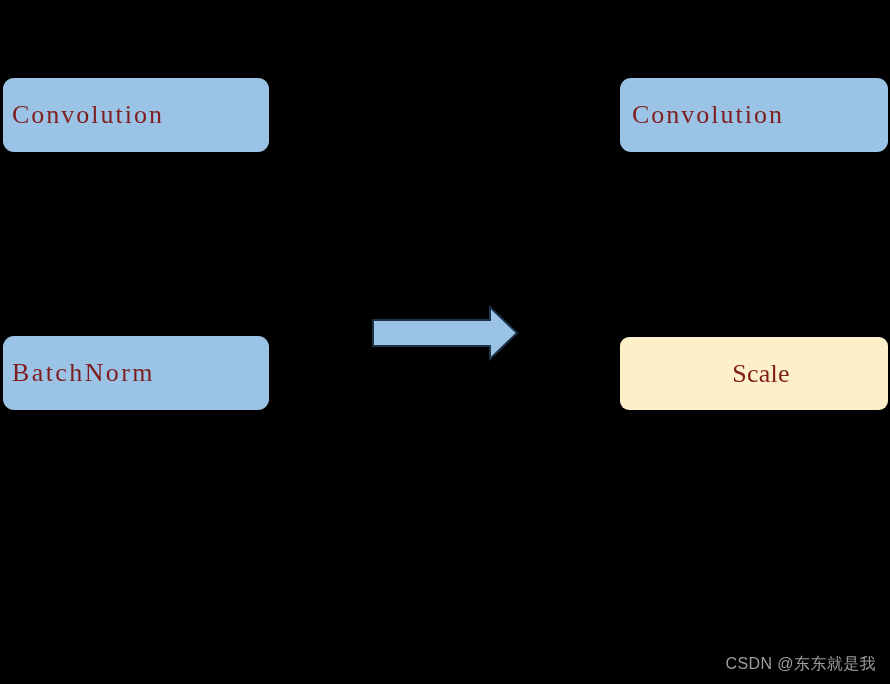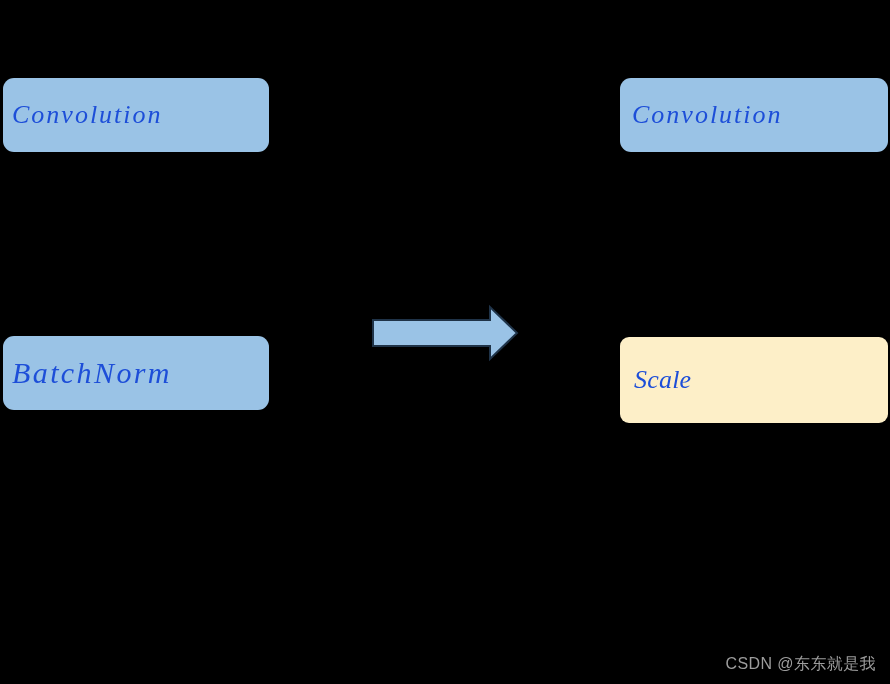--- a/index.html
+++ b/index.html
@@ -18,22 +18,21 @@
 
   .node {
     position: absolute;
     box-sizing: border-box;
     display: flex;
     align-items: center;
     border-radius: 11px;
   }
 
   .node-label {
-    font-style: italic;
-    color: #1d4ed8;
+    color: #7f1d1d;
     white-space: nowrap;
     line-height: 1;
   }
 
   
   #node-conv-left {
     left: 3px;
     top: 78px;
     width: 266px;
     height: 74px;
@@ -47,21 +46,21 @@
 
   #node-batchnorm {
     left: 3px;
     top: 336px;
     width: 266px;
     height: 74px;
     background: #9ac3e6;
   }
   #node-batchnorm .node-label {
     margin-left: 9px;
-    font-size: 30px;
+    font-size: 26px;
     letter-spacing: 2.4px;
   }
 
   
   #node-conv-right {
     left: 620px;
     top: 78px;
     width: 268px;
     height: 74px;
     background: #9ac3e6;
@@ -69,23 +68,24 @@
   #node-conv-right .node-label {
     margin-left: 12px;
     font-size: 26px;
     letter-spacing: 2.0px;
   }
 
   #node-scale {
     left: 620px;
     top: 337px;
     width: 268px;
-    height: 86px;
+    height: 73px;
     background: #fdefc8;
     border-radius: 9px;
+    justify-content: center;
   }
   #node-scale .node-label {
     margin-left: 14px;
     font-size: 26px;
     letter-spacing: 0.2px;
   }
 
   
   #transform-arrow {
     position: absolute;

